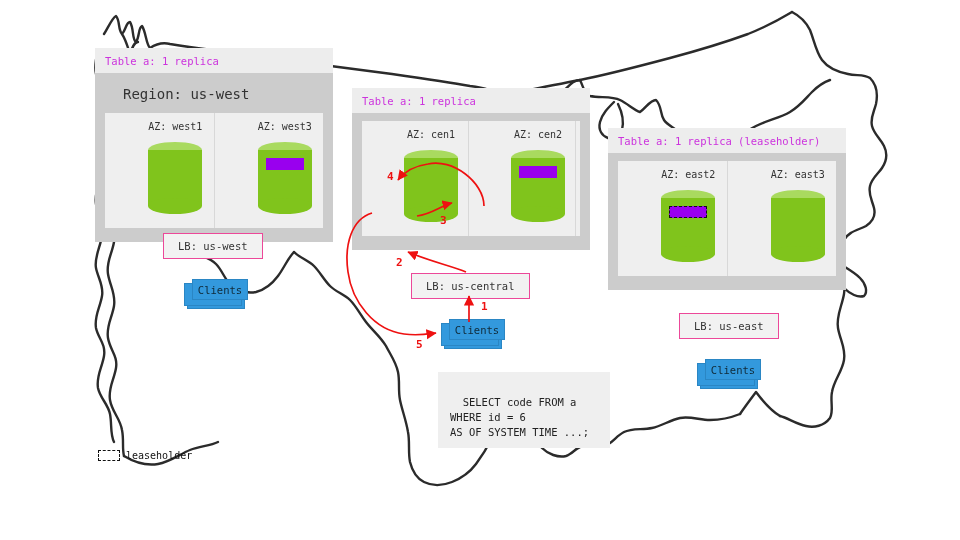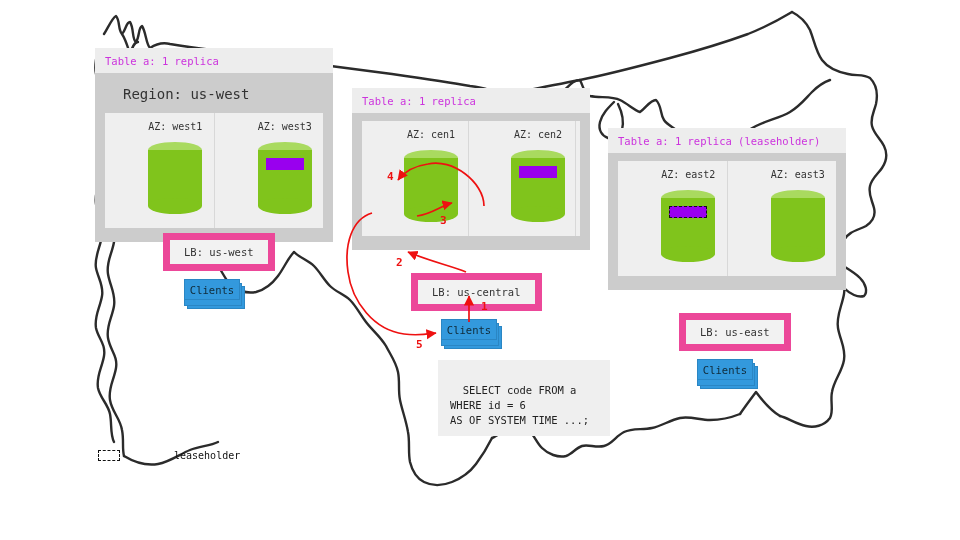--- a/index.html
+++ b/index.html
@@ -29,42 +29,42 @@
   
   .cyl{position:relative;margin:9px auto 0 auto;}
   .cyl .body{position:absolute;left:0;background:#80c41c;}
   .cyl .top{position:absolute;left:0;top:0;background:#a9da5f;border-radius:50%;}
   .cyl .bot{position:absolute;left:0;background:#80c41c;border-radius:50%;}
   .rep{position:absolute;background:#9900ee;}
   .rep.lease{border:1.6px dashed #111111;box-sizing:border-box;}
 
   
   .lb{
-    background:#f2f2f2;border:7px solid #ec4899;
+    background:#f2f2f2;border:1px solid #ec4899;
     font-size:10.5px;color:#333;text-align:center;
     padding:6px 14px;white-space:nowrap;position:absolute;
   }
   
   .clients{position:absolute;}
   .clients .card{position:absolute;background:#3399dd;border:1px solid #2a86c4;}
   .clients .front{
-    position:absolute;left:4px;top:0;background:#3399dd;border:1px solid #2a86c4;
+    position:absolute;left:12px;top:0;background:#3399dd;border:1px solid #2a86c4;
     color:#102a38;font-size:10.5px;display:flex;align-items:center;justify-content:center;
     box-sizing:border-box;white-space:nowrap;
   }
   
   .sql{
     position:absolute;background:#efefef;
     font-size:10.5px;color:#222;line-height:15px;
     padding:8px 12px;white-space:pre;
   }
   
   .legend{position:absolute;display:flex;align-items:center;gap:6px;}
   .legend .swatch{width:22px;height:11px;border:1.6px dashed #111;box-sizing:border-box;}
-  .legend .txt{font-size:10px;color:#111;white-space:nowrap;margin-left:48px;}
+  .legend .txt{font-size:10px;color:#111;white-space:nowrap;}
 
   .arrows{position:absolute;left:0;top:0;width:960px;height:540px;pointer-events:none;}
   .alab{position:absolute;color:#ee1111;font-size:11px;font-weight:bold;}
 </style>
 </head>
 <body>
 
 <svg class="map" viewBox="0 0 960 540">
   <path fill="none" stroke="#2b2b2b" stroke-width="2.6" stroke-linejoin="round" stroke-linecap="round" d="M104,34 L112,20 L118,30 L126,22 L133,35 L140,28 L146,40
            L139,49 L148,46 L152,57 L145,63 L152,70 L146,80 L152,86
@@ -244,21 +244,21 @@
   </div>
   <div class="clients" style="left:85px;top:231px;width:64px;height:30px;">
     <div class="card" style="left:7px;top:7px;width:56px;height:21px;"></div>
     <div class="card" style="left:4px;top:4px;width:56px;height:21px;"></div>
     <div class="front" style="width:56px;height:21px;">
       <span>Clients</span>
     </div>
   </div>
 </div>
 
-<div class="sql" style="left:438px;top:360px;width:148px;">
+<div class="sql" style="left:438px;top:372px;width:148px;">
   <span>SELECT code FROM a
 WHERE id = 6
 AS OF SYSTEM TIME ...;</span>
 </div>
 
 <div class="region" id="region-2" style="left:608px;top:128px;width:238px;">
   <div class="region-head">
     <span>Table a: 1 replica (leaseholder)</span>
   </div>
   <div class="region-body">

